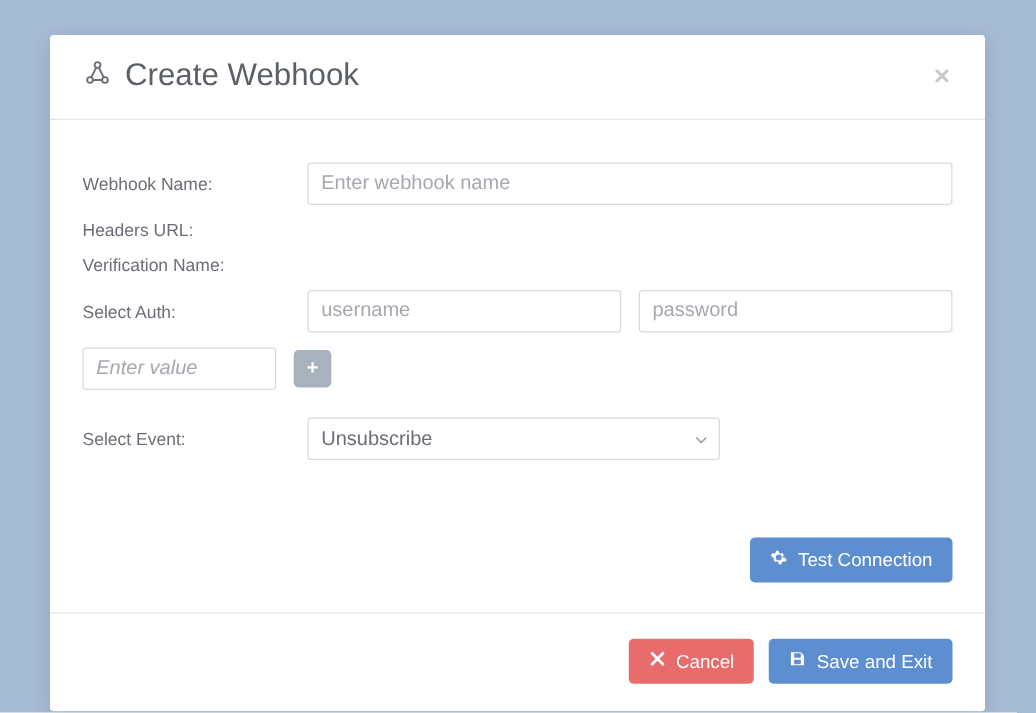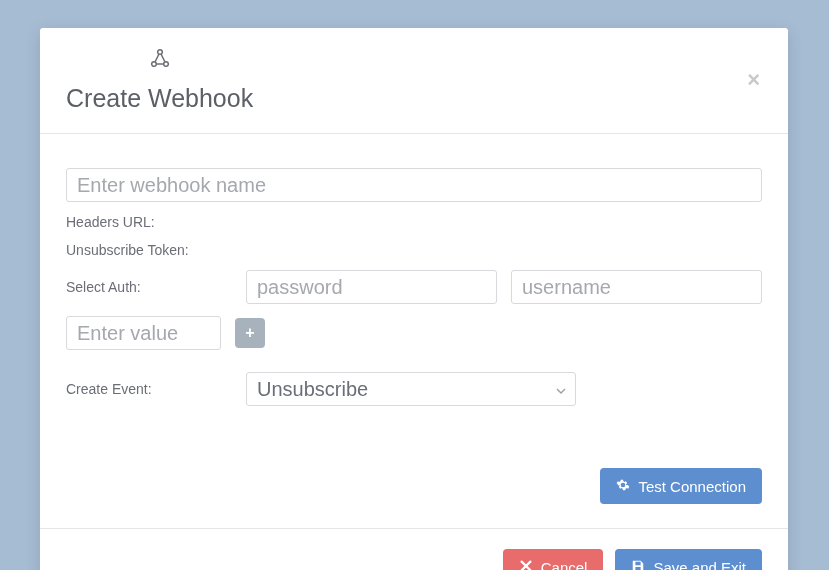--- a/index.html
+++ b/index.html
@@ -22,23 +22,21 @@
     }
     .modal-header {
       padding: 18px 26px 20px 26px;
       border-bottom: 1px solid #e6e6e6;
       display: flex;
       align-items: center;
       justify-content: space-between;
     }
     .modal-title {
       display: flex;
-      align-items: center;
       gap: 10px;
-      flex-direction: column;
     }
     .modal-title h1 {
       font-size: 25px;
       font-weight: 400;
       color: #5b5f66;
     }
     .webhook-icon svg { width: 24px; height: 24px; }
     .close-btn {
       color: #c9c9c9;
       font-size: 22px;
@@ -68,28 +66,28 @@
       display: flex;
       gap: 14px;
       align-items: center;
     }
     .text-input, .select-input {
       width: 100%;
       height: 34px;
       border: 1px solid #d7d9dc;
       border-radius: 3px;
       padding: 0 10px;
-      font-size: 20px;
+      font-size: 16px;
       color: #555;
       background: #fff;
       outline: none;
     }
     .text-input::placeholder { color: #a5a8ae; }
     .half { flex: 1; }
-    .header-value { flex: 1; max-width: 155px; }
+    .header-value { flex: 1; max-width: 155px; font-style: italic; }
     .header-key { flex: 1; }
     .add-btn {
       width: 30px;
       height: 30px;
       background: #a8b2bd;
       border: none;
       border-radius: 4px;
       color: #fff;
       font-size: 16px;
       font-weight: bold;
@@ -166,52 +164,53 @@
       <h1>Create Webhook</h1>
     </div>
     <button class="close-btn">
       <span>×</span>
     </button>
   </div>
 
   <div class="modal-body">
 
     <div class="form-row">
+      <label class="form-label">Webhook Name:</label>
       <div class="form-controls">
         <input type="text" class="text-input" placeholder="Enter webhook name" style="">
       </div>
     </div>
 
     <div class="form-row">
       <label class="form-label">Headers URL:</label>
     </div>
 
     <div class="form-row">
-      <label class="form-label">Unsubscribe Token:</label>
+      <label class="form-label">Verification Name:</label>
     </div>
 
     <div class="form-row">
       <label class="form-label">Select Auth:</label>
       <div class="form-controls">
+        <input type="text" class="text-input half" placeholder="username" style="">
         <input type="password" class="text-input half" placeholder="password" style="">
-        <input type="text" class="text-input half" placeholder="username" style="">
       </div>
     </div>
 
     <div class="form-row">
       <div class="form-controls">
         <input type="text" class="text-input header-value" placeholder="Enter value" style="">
         <button class="add-btn">
           <span>+</span>
         </button>
       </div>
     </div>
 
     <div class="form-row row-select">
-      <label class="form-label">Create Event:</label>
+      <label class="form-label">Select Event:</label>
       <div class="form-controls">
         <div class="select-wrap">
           <select class="select-input">
             <option>Unsubscribe</option>
           </select>
           <span class="select-caret">
             <svg width="10" height="6" viewBox="0 0 10 6">
                 <path d="M1 1 L5 5 L9 1" fill="none" stroke="#9aa0a8" stroke-width="1.4"></path>
               </svg>
           </span>

